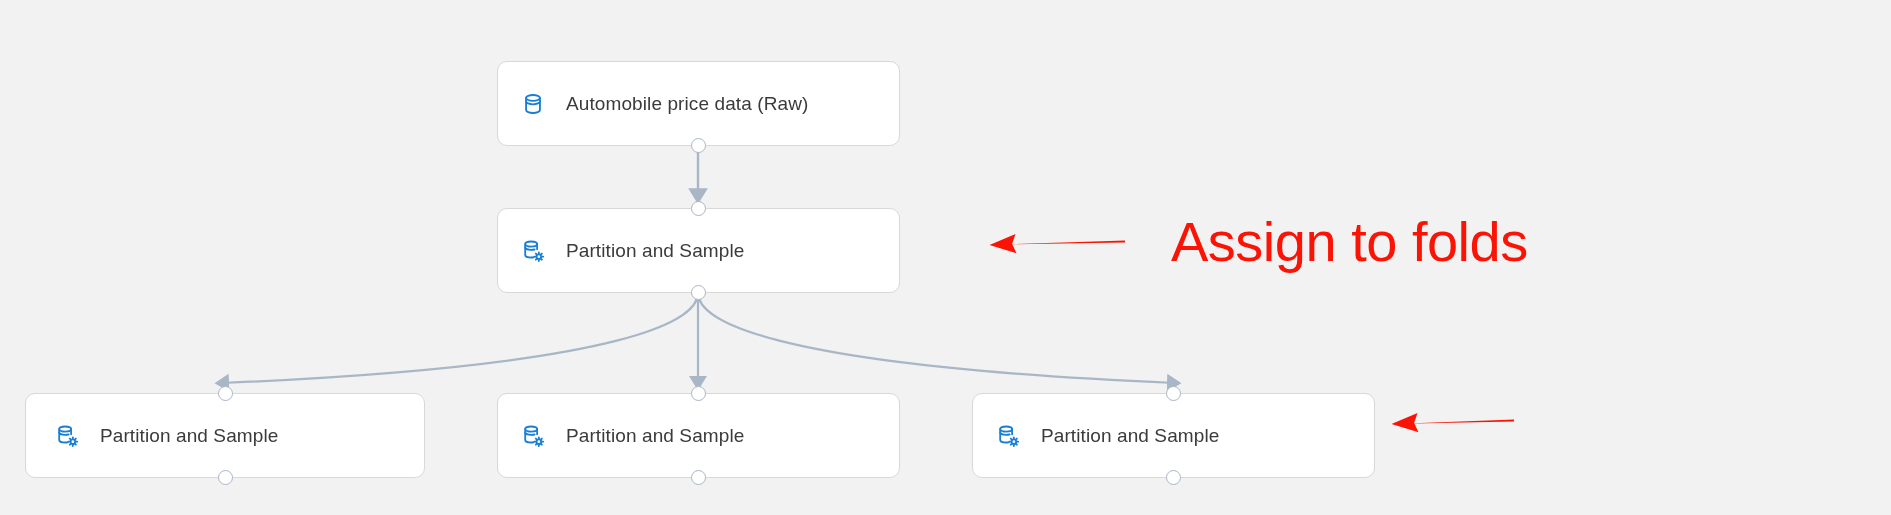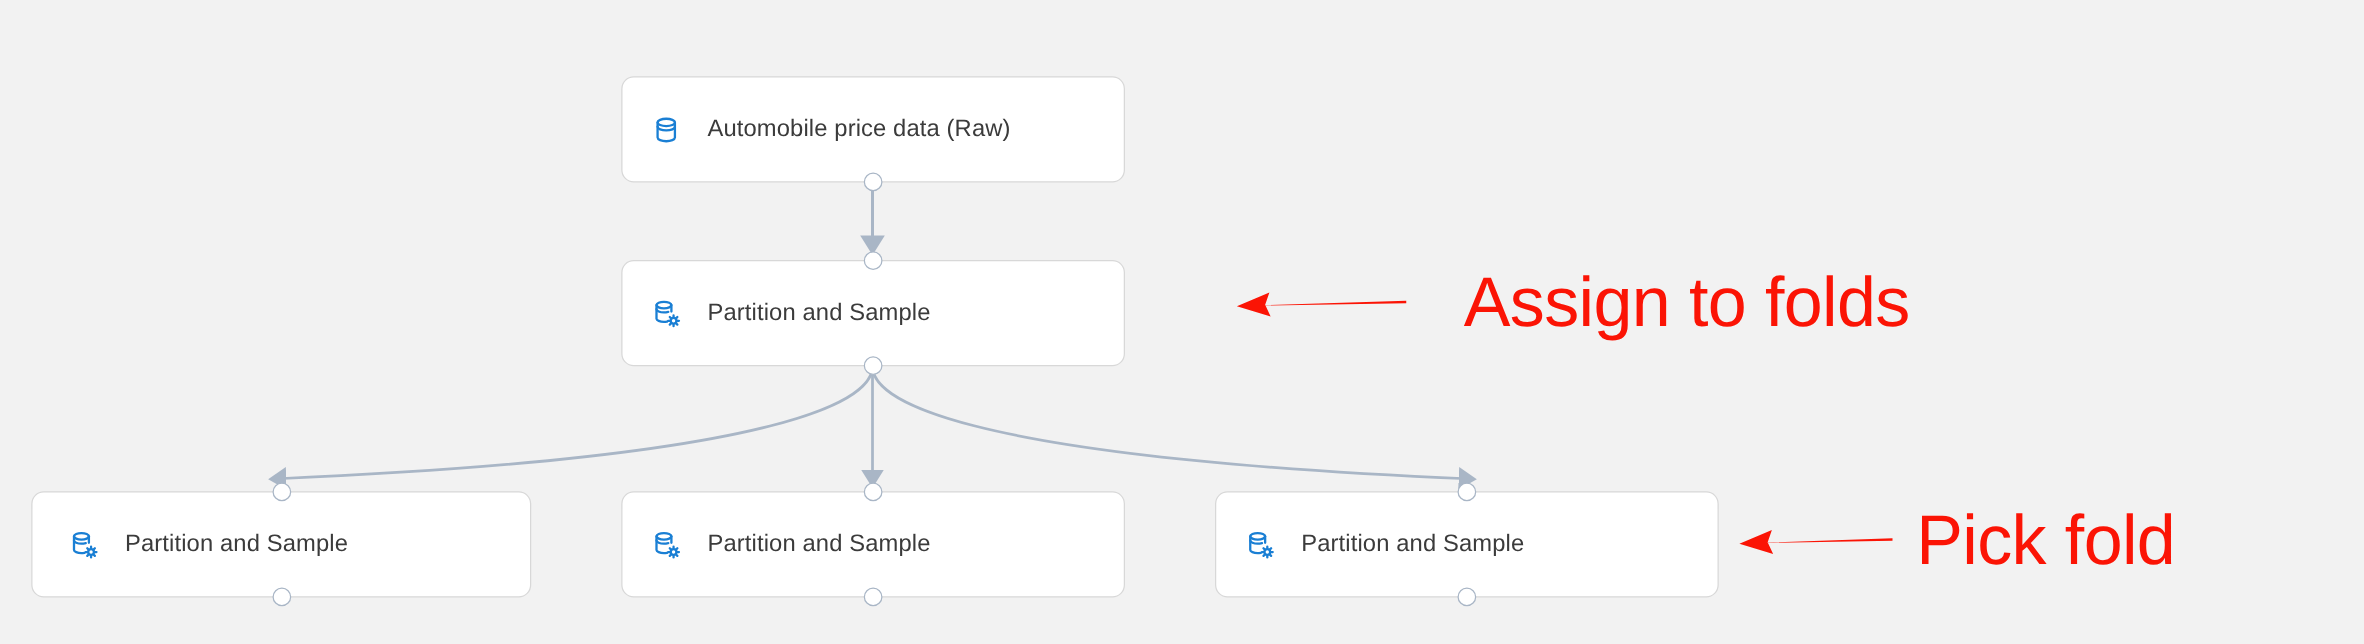--- a/index.html
+++ b/index.html
@@ -212,16 +212,15 @@
     <svg class="annotation-arrow" width="138" height="34" viewBox="0 0 138 34" xmlns="http://www.w3.org/2000/svg">
       <path d="M137,15.6 L24,19.2 L27.5,9.0 L1.5,19.9 L28.5,28.2 L24.4,19.4 L137,17.6 Z" fill="#fb1405"></path>
     </svg>
     <span class="annotation-text" style="margin-left:10px;">Assign to folds</span>
   </div>
 
   <div class="annotation" style="left:1390px; top:404px;">
     <svg class="annotation-arrow" width="125" height="34" viewBox="0 0 125 34" xmlns="http://www.w3.org/2000/svg">
       <path d="M124,15.6 L24,19.2 L27.5,9.0 L1.5,19.9 L28.5,28.2 L24.4,19.4 L124,17.6 Z" fill="#fb1405"></path>
     </svg>
-    <span class="annotation-text" style="margin-left:18px;">Pick fold</span>
   </div>
 
 </div>
 
 </body></html>

